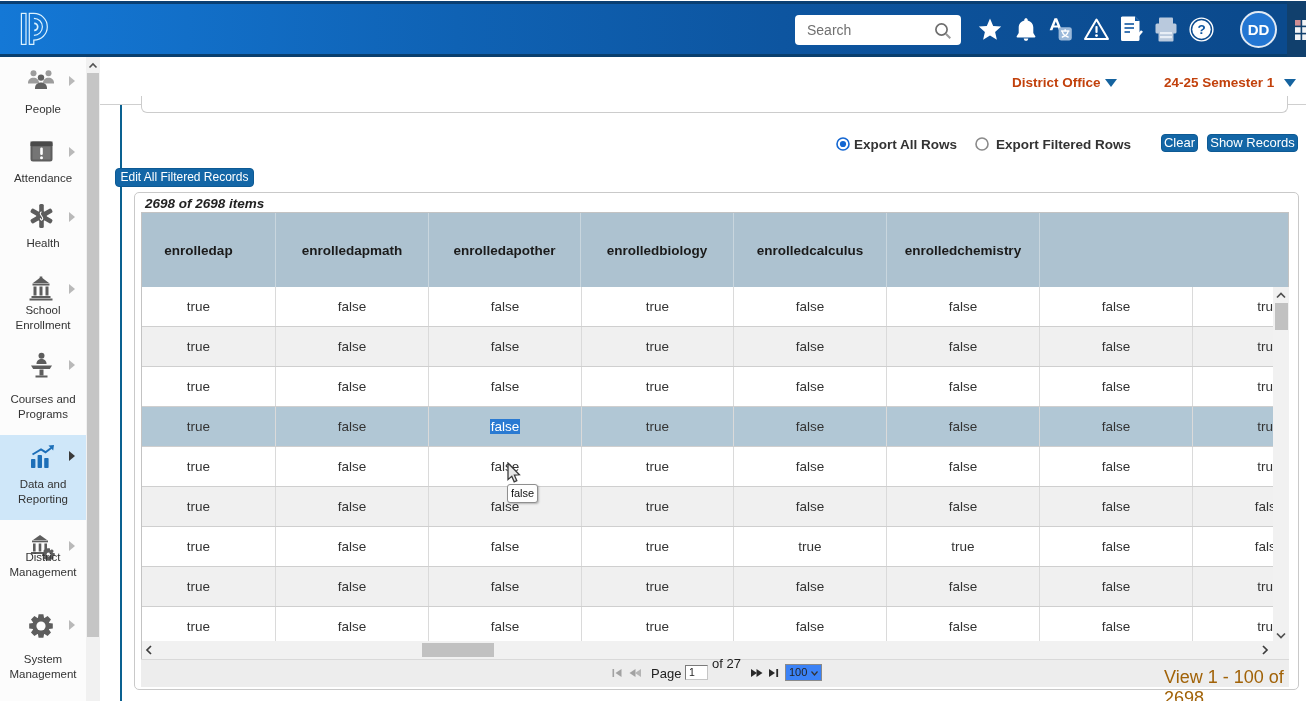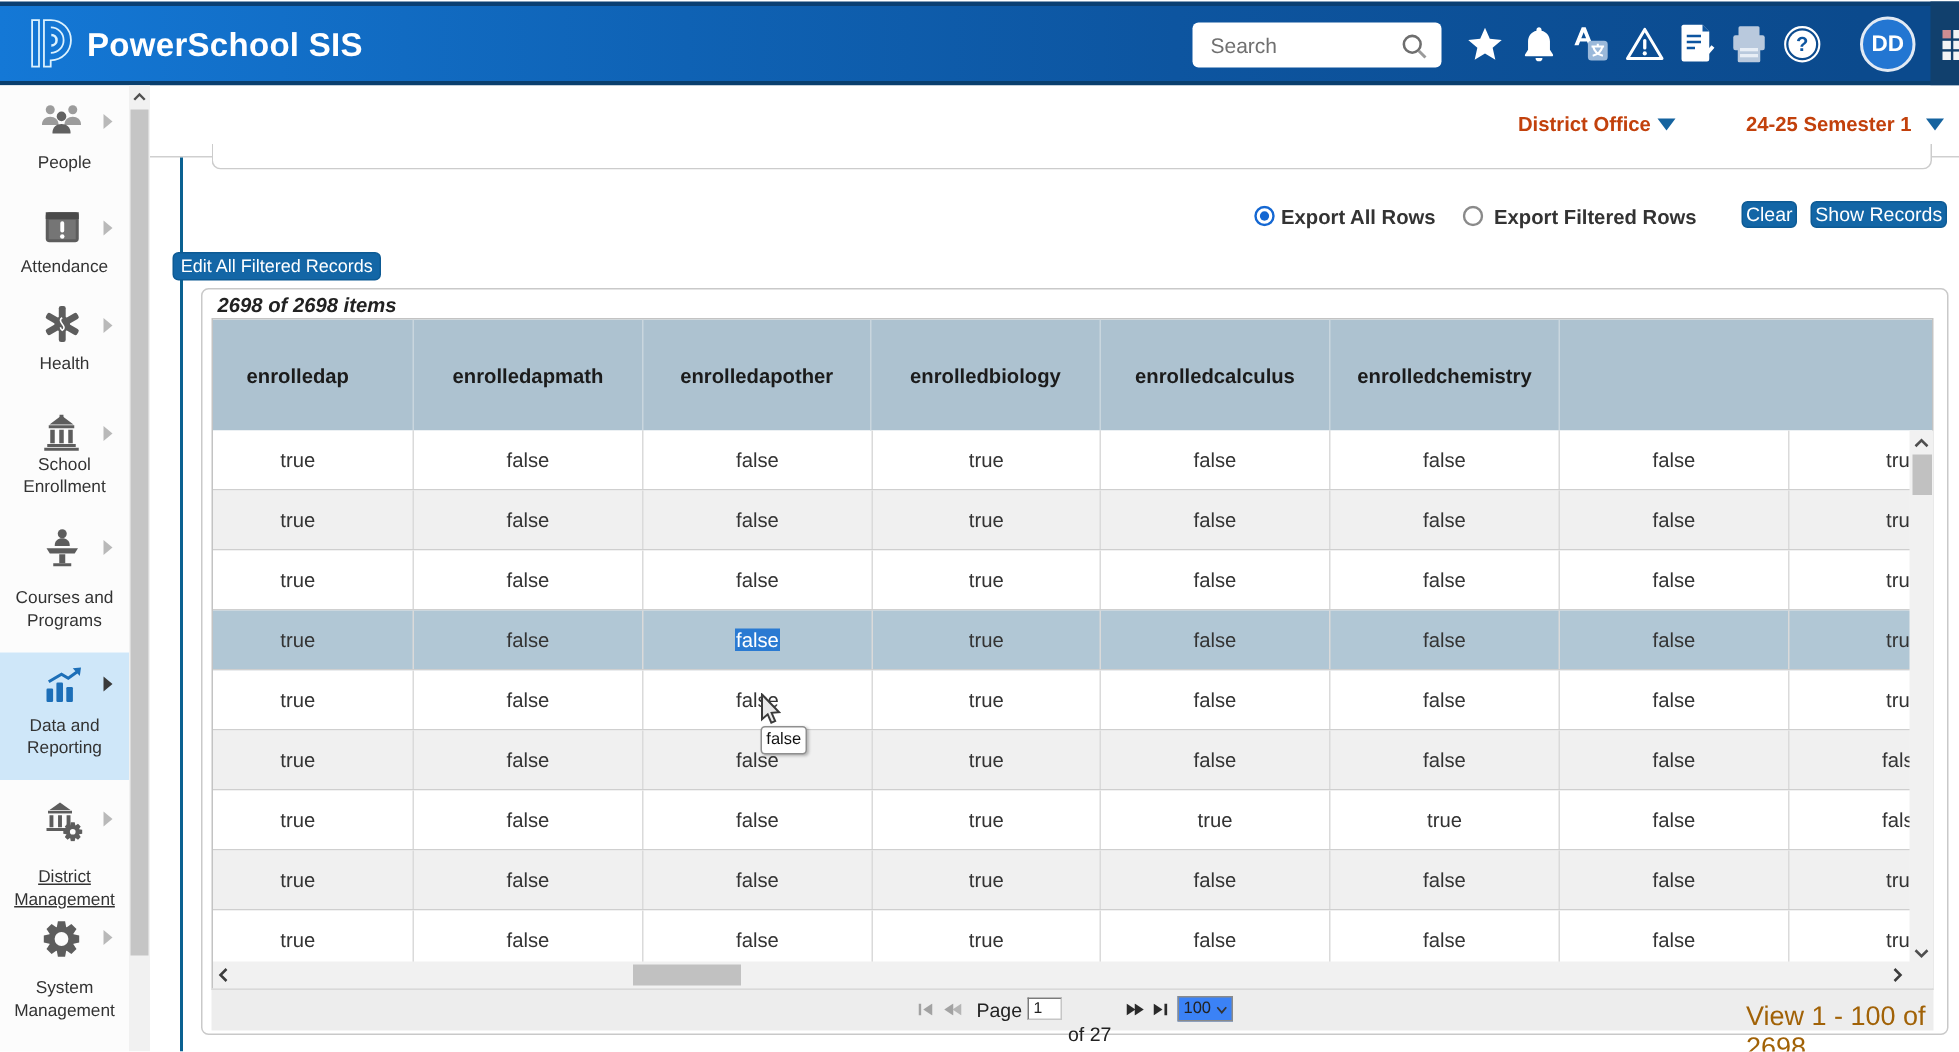--- a/index.html
+++ b/index.html
@@ -59,21 +59,20 @@
   <div id="hdrdark"></div>
 
   <svg class="abs" style="left:20px;top:12px;" width="30" height="34" viewBox="0 0 30 34">
     <g fill="none" stroke="#dcf2fe" stroke-width="1.2">
       <rect x="1.4" y="1.4" width="4.6" height="31"></rect>
       <path d="M9.3,32.4 L9.3,1.4 L13.9,1.4 A13.4,13.4 0 0 1 13.9,28.2 L13.8,28.2 L13.8,32.4 Z"></path>
       <path d="M13.9,6.3 A8.2,8.2 0 0 1 13.9,23.3"></path>
       <path d="M14.2,11.3 A3.5,3.5 0 0 1 14.2,18.3" stroke-width="1.7"></path>
     </g>
   </svg>
-  <div id="logotxt">PowerSchool SIS</div>
   <div id="search">
       <span>Search</span>
     <svg class="abs" style="right:8px;top:6px;" width="20" height="20" viewBox="0 0 20 20">
         <circle cx="8.5" cy="8.5" r="5.6" fill="none" stroke="#6e6e6e" stroke-width="1.7"></circle>
         <line x1="12.8" y1="12.8" x2="17.3" y2="17.3" stroke="#9a9a9a" stroke-width="2"></line>
       </svg>
   </div>
 
   <svg class="abs" style="left:977px;top:17px;" width="26" height="26" viewBox="0 0 26 26">
       <path fill="#fff" d="M13 1.5l3.2 7.4 8 .7-6.1 5.3 1.8 7.9L13 18.6l-6.9 4.2 1.8-7.9L1.8 9.6l8-.7z"></path>
@@ -225,21 +224,21 @@
         <path d="M13 2 L20 7 L6 7 Z"></path>
         <rect x="5" y="7.5" width="16" height="1.8"></rect>
         <rect x="6" y="10.5" width="2.6" height="8"></rect>
         <rect x="11.7" y="10.5" width="2.6" height="8"></rect>
         <rect x="17.4" y="10.5" width="2.6" height="8"></rect>
         <rect x="4" y="19" width="15" height="2"></rect>
       </g>
       <path fill="#5d5d5d" d="M27.8,20.2 L27.8,22.8 L25.8,23.2 L25.7,23.4 L26.8,25.0 L25.0,26.8 L23.4,25.7 L23.2,25.8 L22.8,27.8 L20.2,27.8 L19.8,25.8 L19.6,25.7 L18.0,26.8 L16.2,25.0 L17.3,23.4 L17.2,23.2 L15.2,22.8 L15.2,20.2 L17.2,19.8 L17.3,19.6 L16.2,18.0 L18.0,16.2 L19.6,17.3 L19.8,17.2 L20.2,15.2 L22.8,15.2 L23.2,17.2 L23.4,17.3 L25.0,16.2 L26.8,18.0 L25.7,19.6 L25.8,19.8 Z"></path>
       <circle cx="21.5" cy="21.5" r="1.9" fill="#fcfcfc"></circle>
     </svg>
-  <div class="sitem" style="top:578px;text-decoration:underline;">District<br>Management</div>
+  <div class="sitem" style="top:550px;">District<br>Management</div>
   <div class="sarr" style="top:541px;"></div>
   <svg class="abs" style="left:28px;top:613px;" width="26" height="26" viewBox="0 0 26 26">
       <path fill="#5d5d5d" d="M24.8,10.6 L24.8,15.4 L21.0,16.1 L20.9,16.5 L23.0,19.6 L19.6,23.0 L16.5,20.9 L16.1,21.0 L15.4,24.8 L10.6,24.8 L9.9,21.0 L9.5,20.9 L6.4,23.0 L3.0,19.6 L5.1,16.5 L5.0,16.1 L1.2,15.4 L1.2,10.6 L5.0,9.9 L5.1,9.5 L3.0,6.4 L6.4,3.0 L9.5,5.1 L9.9,5.0 L10.6,1.2 L15.4,1.2 L16.1,5.0 L16.5,5.1 L19.6,3.0 L23.0,6.4 L20.9,9.5 L21.0,9.9 Z"></path>
       <circle cx="13" cy="13" r="4.6" fill="#fcfcfc"></circle>
     </svg>
   <div class="sitem" style="top:652px;">System<br>Management</div>
   <div class="sarr" style="top:620px;"></div>
 
   <svg class="abs" style="left:836px;top:137px;" width="14" height="14" viewBox="0 0 14 14">
       <circle cx="7" cy="7" r="6" fill="#fff" stroke="#1467d2" stroke-width="1.6"></circle>
@@ -380,21 +379,21 @@
   <svg class="abs" style="left:612px;top:669px;" width="10" height="8" viewBox="0 0 10 8">
       <rect x="0.5" y="0" width="1.6" height="8" fill="#a2a2a2"></rect>
       <path d="M9.5 0 L3.5 4 L9.5 8 Z" fill="#a2a2a2"></path>
     </svg>
   <svg class="abs" style="left:629px;top:669px;" width="12" height="8" viewBox="0 0 12 8">
       <path d="M6.5 0 L0.5 4 L6.5 8 Z" fill="#a2a2a2"></path>
       <path d="M12 0 L6 4 L12 8 Z" fill="#b5b5b5"></path>
     </svg>
   <div class="abs" style="left:651px;top:666px;font-size:13px;color:#222;">Page</div>
   <div class="abs" style="left:685px;top:665px;width:23px;height:15px;background:#fff;border:1px solid #7a7a7a;border-right-color:#c6c6c6;border-bottom-color:#c6c6c6;font-size:10.5px;color:#222;padding-left:3px;line-height:13px;">1</div>
-  <div class="abs" style="left:712px;top:682px;font-size:13px;color:#222;">of 27</div>
+  <div class="abs" style="left:712px;top:656px;font-size:13px;color:#222;">of 27</div>
   <svg class="abs" style="left:751px;top:669px;" width="12" height="8" viewBox="0 0 12 8">
       <path d="M0 0 L6 4 L0 8 Z" fill="#2a2a2a"></path>
       <path d="M5.5 0 L11.5 4 L5.5 8 Z" fill="#2a2a2a"></path>
     </svg>
   <svg class="abs" style="left:769px;top:669px;" width="11" height="8" viewBox="0 0 11 8">
       <path d="M0 0 L6 4 L0 8 Z" fill="#2a2a2a"></path>
       <rect x="7.3" y="0" width="1.8" height="8" fill="#2a2a2a"></rect>
     </svg>
   <div class="abs" style="left:785px;top:664px;width:37px;height:17px;background:#3b82f6;border:1px solid #8a8a8a;font-size:11px;color:#222;padding-left:3px;line-height:15px;">100<svg class="abs" style="right:3px;top:6px;" width="7" height="5" viewBox="0 0 7 5">
         <path d="M0.5 0.5 L3.5 4 L6.5 0.5" fill="none" stroke="#333" stroke-width="1.2"></path>

